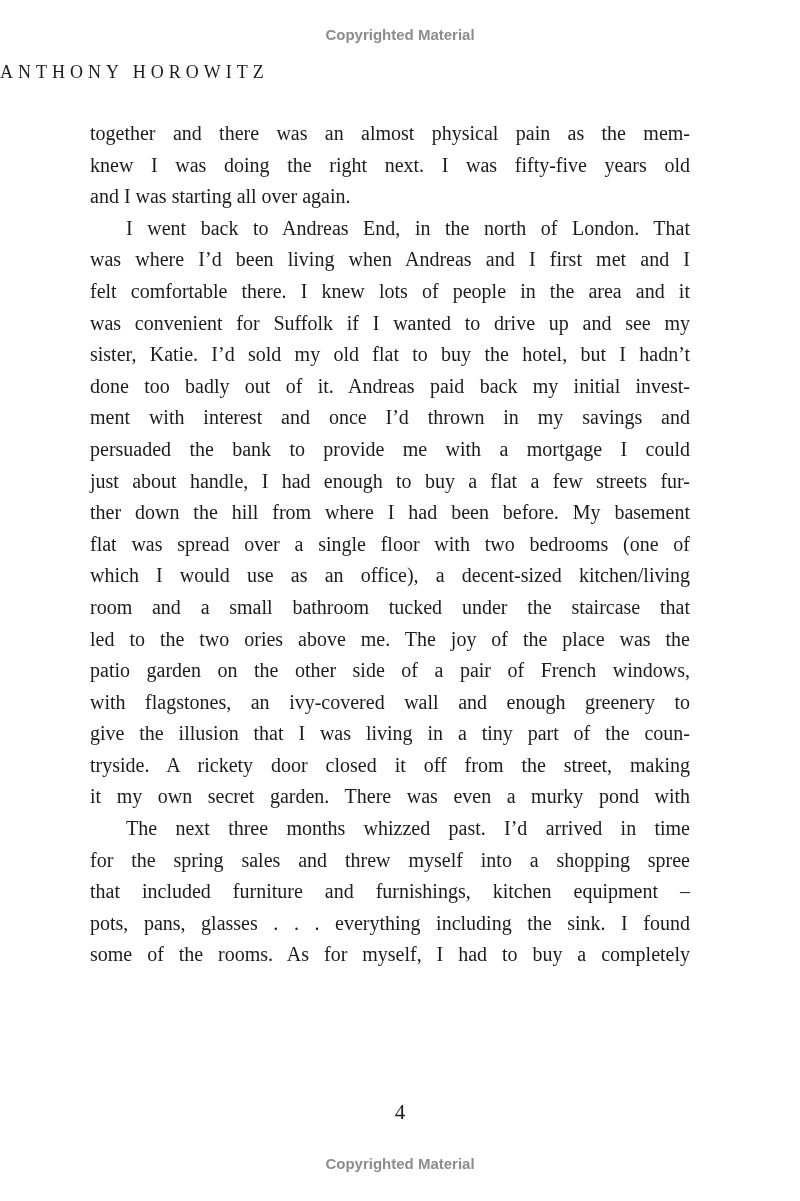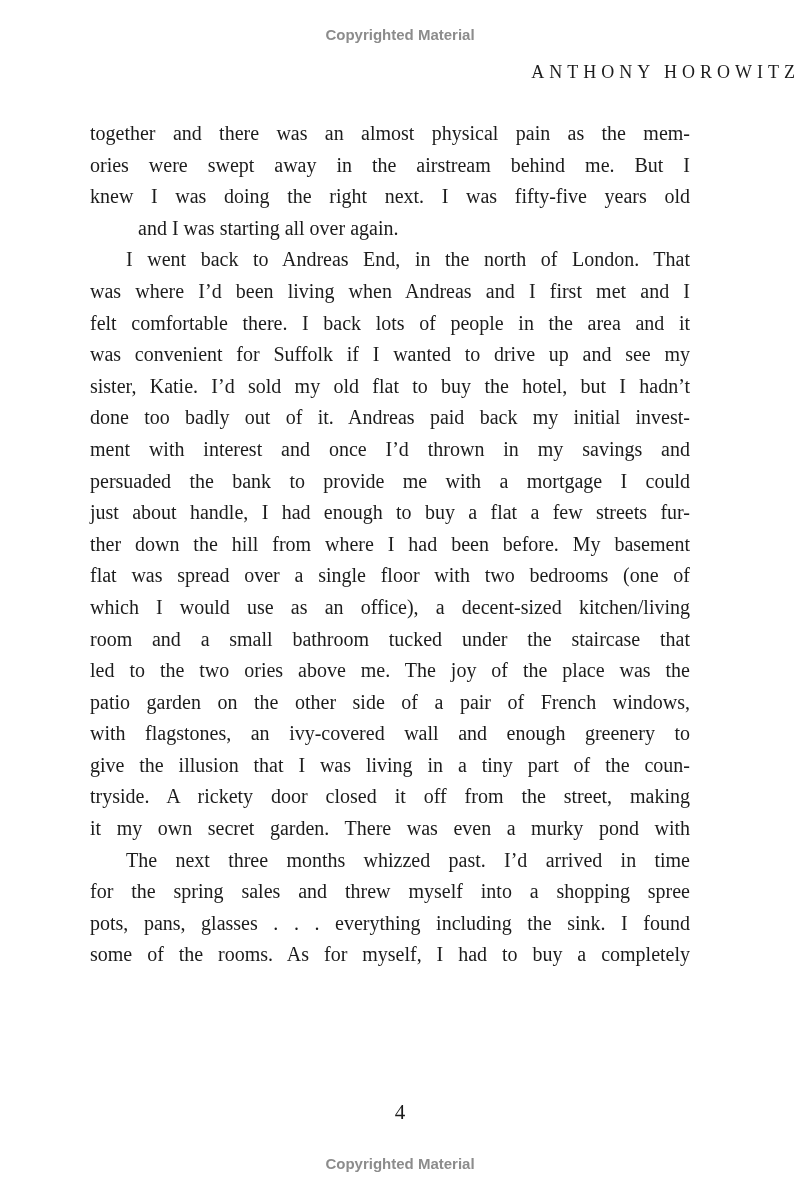--- a/index.html
+++ b/index.html
@@ -26,21 +26,21 @@
     font-family: "Liberation Sans", sans-serif;
     font-size: 15px;
     font-weight: bold;
     color: #8c8c8c;
   }
   .author {
     position: absolute;
     top: 62px;
     left: 0;
     width: 100%;
-    text-align: right;
+    text-align: left;
     font-family: "Liberation Serif", serif;
     font-size: 18px;
     letter-spacing: 5px;
     color: #1c1c1c;
     font-weight: normal;
   }
   .page-body {
     position: absolute;
     top: 118px;
     left: 90px;
@@ -51,21 +51,20 @@
   }
   .paragraph {
     margin: 0;
   }
   .line {
     text-align: justify;
     text-align-last: justify;
   }
   .line-end {
     text-align-last: left;
-    margin-left: 48px;
   }
   .line-indent {
     padding-left: 36px;
   }
   .page-number {
     position: absolute;
     top: 1100px;
     left: 0;
     width: 100%;
     text-align: center;
@@ -87,47 +86,47 @@
 </style>
 </head>
 <body>
 
 <div class="page">
   <div class="copyright-top">Copyrighted Material</div>
   <div class="author">ANTHONY HOROWITZ</div>
   <div class="page-body">
       <div class="paragraph">
         <div class="line">together and there was an almost physical pain as the mem-</div>
-        <div class="line">ories were swept away in the airstream behind me. But I</div>
         <div class="line">knew I was doing the right next. I was fifty-five years old</div>
         <div class="line line-end">and I was starting all over again.</div>
       </div>
       <div class="paragraph">
         <div class="line line-indent">I went back to Andreas End, in the north of London. That</div>
         <div class="line">was where I’d been living when Andreas and I first met and I</div>
-        <div class="line">felt comfortable there. I back lots of people in the area and it</div>
+        <div class="line">felt comfortable there. I knew lots of people in the area and it</div>
         <div class="line">was convenient for Suffolk if I wanted to drive up and see my</div>
         <div class="line">sister, Katie. I’d sold my old flat to buy the hotel, but I hadn’t</div>
         <div class="line">done too badly out of it. Andreas paid back my initial invest-</div>
         <div class="line">ment with interest and once I’d thrown in my savings and</div>
         <div class="line">persuaded the bank to provide me with a mortgage I could</div>
         <div class="line">just about handle, I had enough to buy a flat a few streets fur-</div>
         <div class="line">ther down the hill from where I had been before. My basement</div>
         <div class="line">flat was spread over a single floor with two bedrooms (one of</div>
         <div class="line">which I would use as an office), a decent-sized kitchen/living</div>
         <div class="line">room and a small bathroom tucked under the staircase that</div>
         <div class="line">led to the two ories above me. The joy of the place was the</div>
         <div class="line">patio garden on the other side of a pair of French windows,</div>
         <div class="line">with flagstones, an ivy-covered wall and enough greenery to</div>
         <div class="line">give the illusion that I was living in a tiny part of the coun-</div>
         <div class="line">tryside. A rickety door closed it off from the street, making</div>
         <div class="line">it my own secret garden. There was even a murky pond with</div>
       </div>
       <div class="paragraph">
         <div class="line line-indent">The next three months whizzed past. I’d arrived in time</div>
         <div class="line">for the spring sales and threw myself into a shopping spree</div>
+        <div class="line">that included furniture and furnishings, kitchen equipment –</div>
         <div class="line">pots, pans, glasses . . . everything including the sink. I found</div>
         <div class="line">some of the rooms. As for myself, I had to buy a completely</div>
       </div>
     </div>
   <div class="page-number">4</div>
   <div class="copyright-bottom">Copyrighted Material</div>
 </div>
 
 </body></html>

